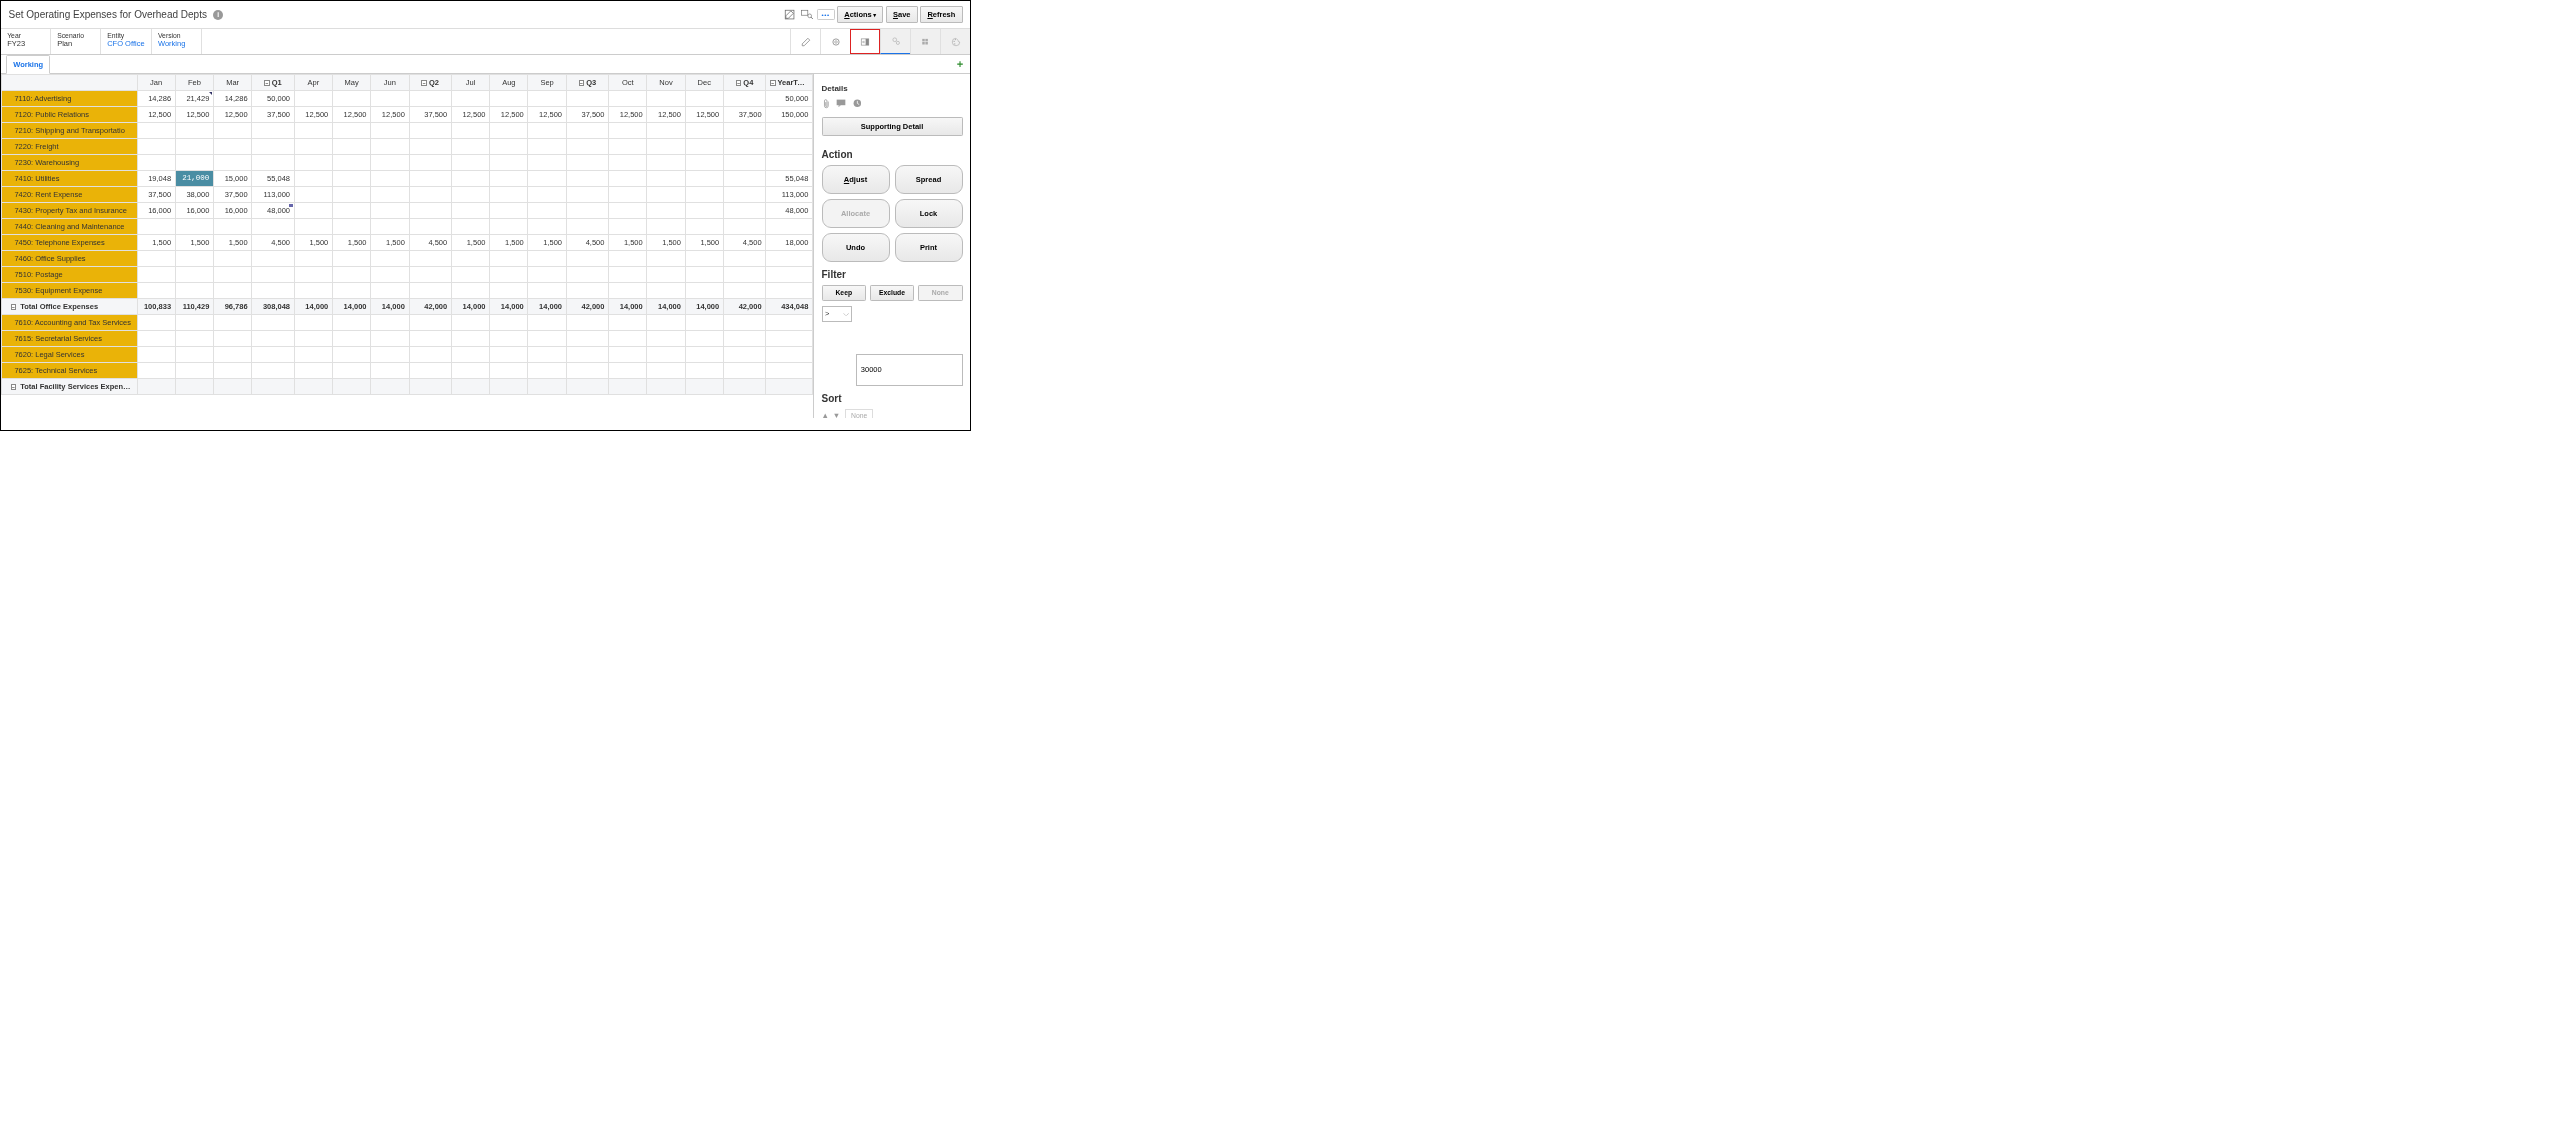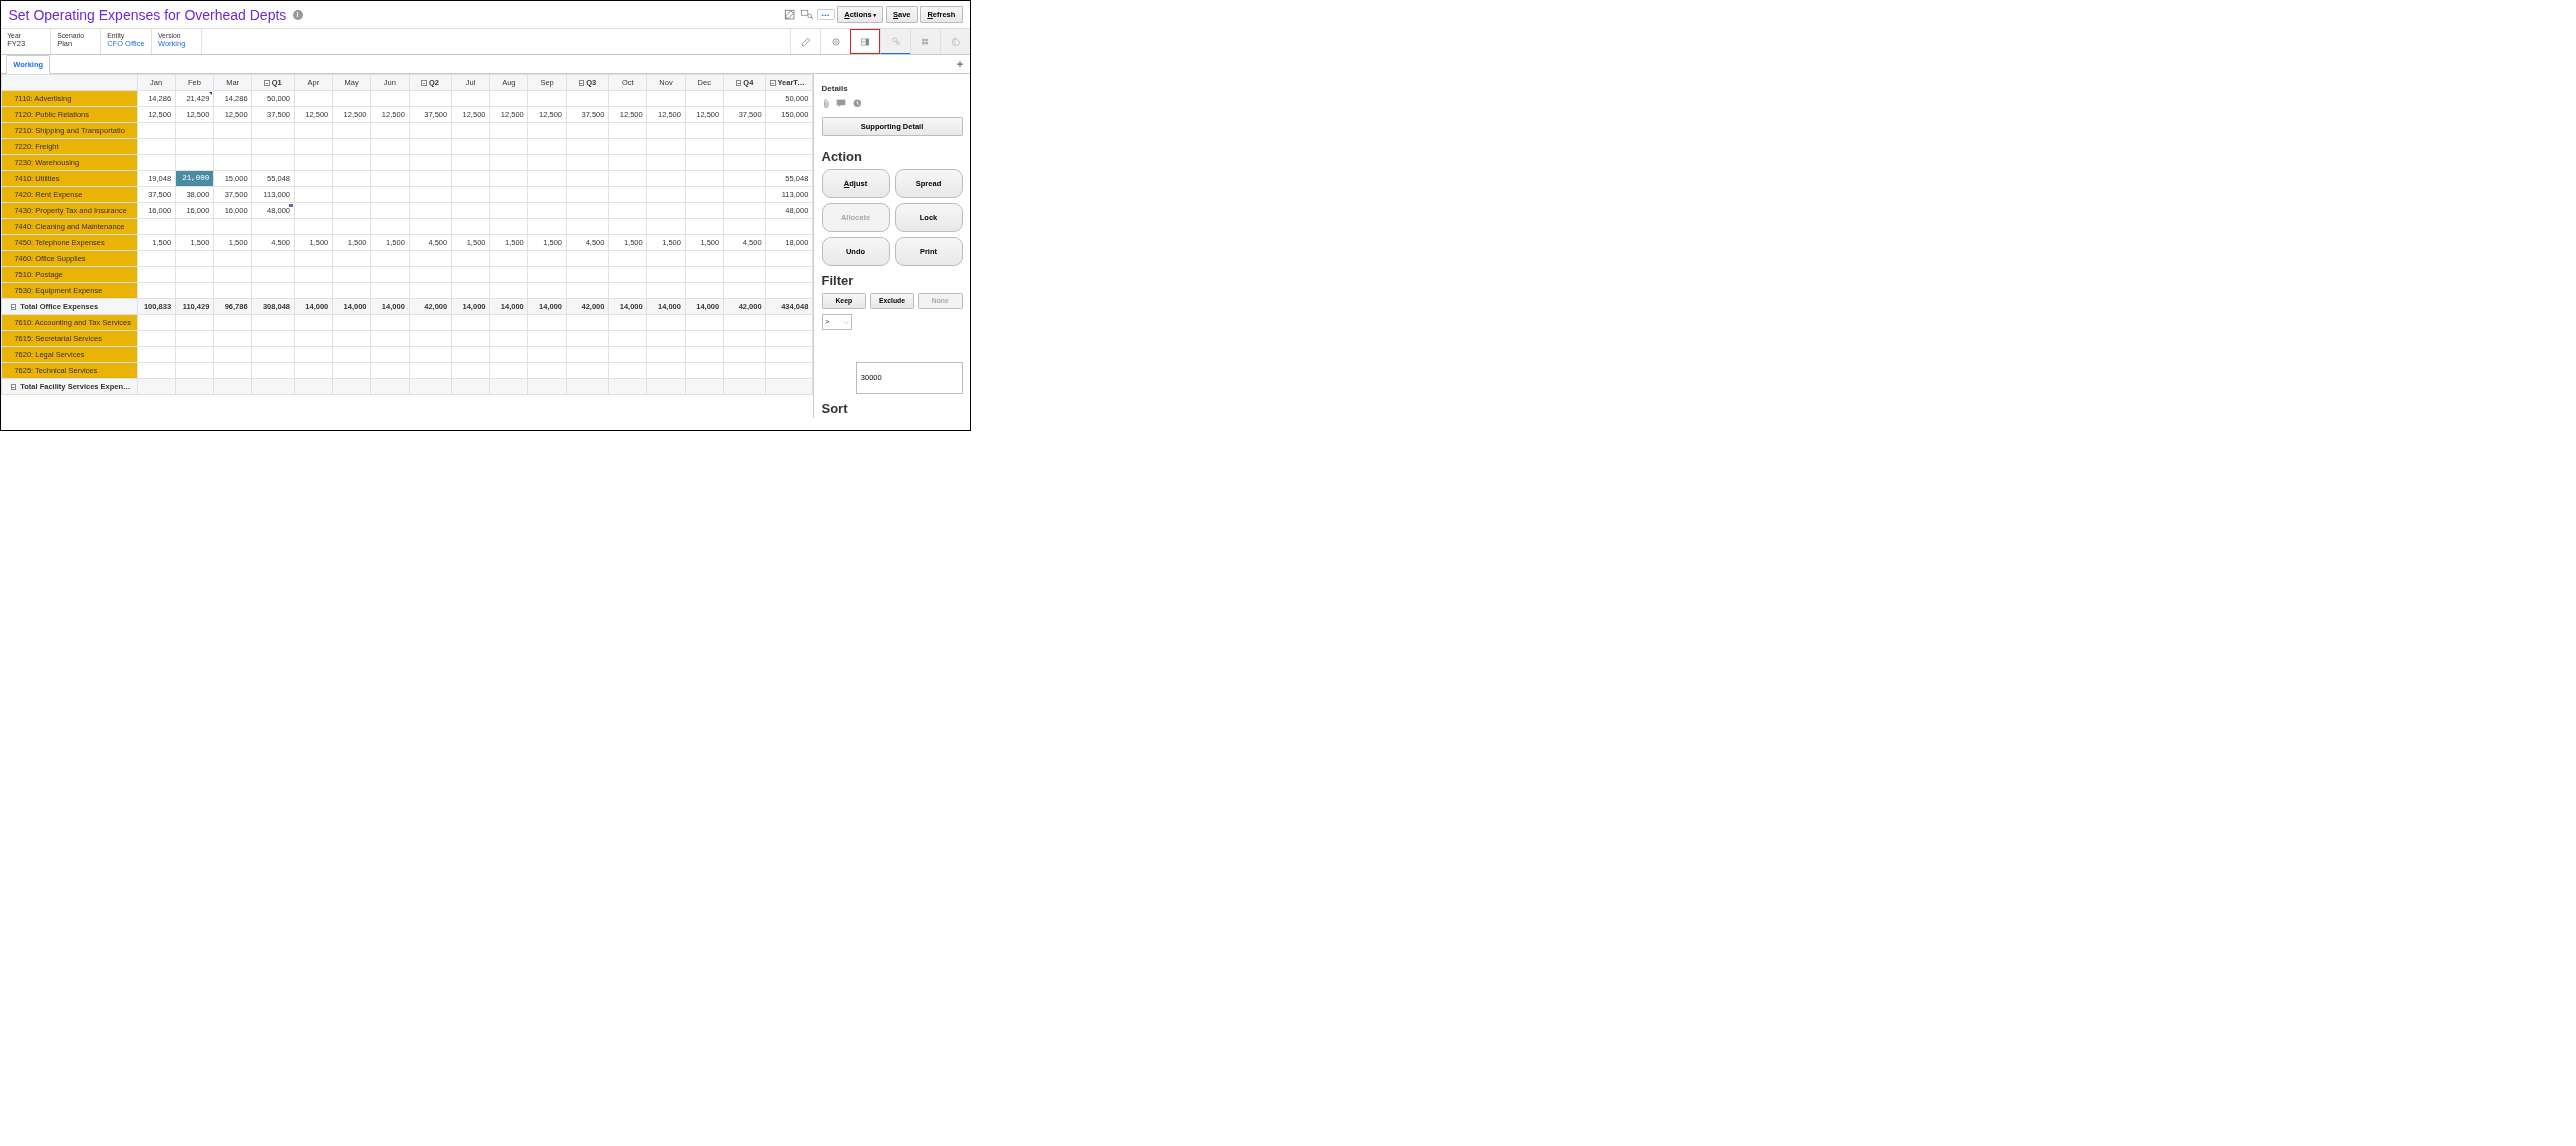--- a/index.html
+++ b/index.html
@@ -1,20 +1,20 @@
 <!DOCTYPE html>
 <html style="font-size:10px"><head>
 <meta charset="utf-8">
 <style>
 * { box-sizing: border-box; margin: 0; padding: 0; }
 body { font-family: Arial, Helvetica, sans-serif; font-size: 7.5px; color: #333; background: #fff; border: 1.2px solid #000; width: 971px; height: 431px; overflow: hidden; position: relative; }
 
 .header { display: flex; justify-content: space-between; align-items: center; padding: 5px 7.5px; border-bottom: 0.6px solid #ddd; }
 .title-wrap { display: flex; align-items: center; gap: 6.2px; }
-.page-title { font-size: 14px; font-weight: normal; color: #6d28d9; }
+.page-title { font-size: 10px; font-weight: normal; color: #404040; }
 .info-icon { width: 10px; height: 10px; border-radius: 50%; background: #999; color: #fff; display: inline-flex; align-items: center; justify-content: center; font-size: 6.8px; font-weight: bold; }
 .header-actions { display: flex; align-items: center; gap: 2.5px; }
 .header-icon { width: 15px; height: 15px; display: flex; align-items: center; justify-content: center; cursor: pointer; color: #555; }
 .dots { color: #1a73e8; font-weight: bold; padding: 1.2px 3.7px; border: 0.6px solid #ccc; border-radius: 1.2px; font-size: 6.2px; letter-spacing: 0.6px; }
 .btn { padding: 3.1px 6.2px; background: linear-gradient(#f7f7f7, #e8e8e8); border: 0.6px solid #bbb; border-radius: 1px; cursor: pointer; font-size: 7.5px; font-weight: bold; }
 .btn u { text-decoration: underline; }
 .caret-down::after { content: " ▾"; font-size: 5.6px; }
 
 .pov-bar { display: flex; border-bottom: 0.6px solid #ccc; }
 .pov-item { padding: 2.5px 6.2px 3.7px 6.2px; border-right: 0.6px solid #e0e0e0; min-width: 50px; }
@@ -51,21 +51,21 @@
 .expand-box { display:inline-block; width:5.6px; height:5.6px; border:0.6px solid #888; font-size:5px; line-height:4.4px; text-align:center; margin-right:1.9px; vertical-align:middle; background:#fff;}
 .sel-cell { background: #4a8da3 !important; color: #fff; font-family: Liberation Mono, monospace; }
 .dirty::after { content: ""; position: absolute; top: 0.6px; right: 0.6px; width: 0; height: 0; border-left: 3.7px solid transparent; border-top: 3.7px solid #336; }
 td.rel { position: relative; }
 .sd-mark::after { content: ""; position: absolute; top: 0.6px; right: 0.6px; width: 3.7px; height: 3.7px; background: #66a; }
 
 .panel-heading { font-size: 8px; font-weight: bold; margin: 3.7px 0 6.2px 0; color: #333; }
 .panel-icons { display: flex; gap: 6.2px; margin-bottom: 7.5px; color: #999; }
 .panel-icons span { cursor: pointer; }
 .panel-btn { width: 100%; padding: 4.4px; background: linear-gradient(#f7f7f7, #e8e8e8); border: 0.6px solid #bbb; border-radius: 1.2px; cursor: pointer; font-size: 7.5px; font-weight: bold; margin-bottom: 5px; text-align: center; }
-.panel-section-label { font-size: 13px; font-weight: bold; margin: 7.5px 0 5px 0; }
+.panel-section-label { font-size: 10px; font-weight: bold; margin: 7.5px 0 5px 0; }
 .btn-row { display: flex; gap: 5px; margin-bottom: 5px; }
 .half-btn { flex: 1; padding: 9px; background: linear-gradient(#f7f7f7, #e8e8e8); border: 0.6px solid #bbb; border-radius: 9px; cursor: pointer; font-size: 7.5px; font-weight: bold; text-align: center; }
 .half-btn.disabled { color: #aaa; background: #f3f3f3; cursor: default; }
 .filter-row { display: flex; gap: 3.7px; margin-bottom: 5px; }
 .third-btn { flex: 1; padding: 3.1px; background: linear-gradient(#f7f7f7, #e8e8e8); border: 0.6px solid #bbb; border-radius: 1.2px; cursor: pointer; font-size: 6.8px; font-weight: bold; text-align: center; }
 .third-btn.disabled { color: #aaa; background: #f3f3f3; }
 .filter-inputs { display: flex; gap: 3.7px; }
 .op-select { width: 47px; height: 16px; border: 0.6px solid #bbb; padding: 0 2.5px; font-size: 7.5px; position: relative; background: #fff; display: flex; align-items: center; justify-content: space-between;}
 .op-select::after { content: "⌵"; color: #888; font-size: 7.5px; }
 .filter-val { flex: 1; height: 32px; border: 0.6px solid #bbb; padding: 0 3.7px; font-size: 7.5px; margin-top: 48px; }

